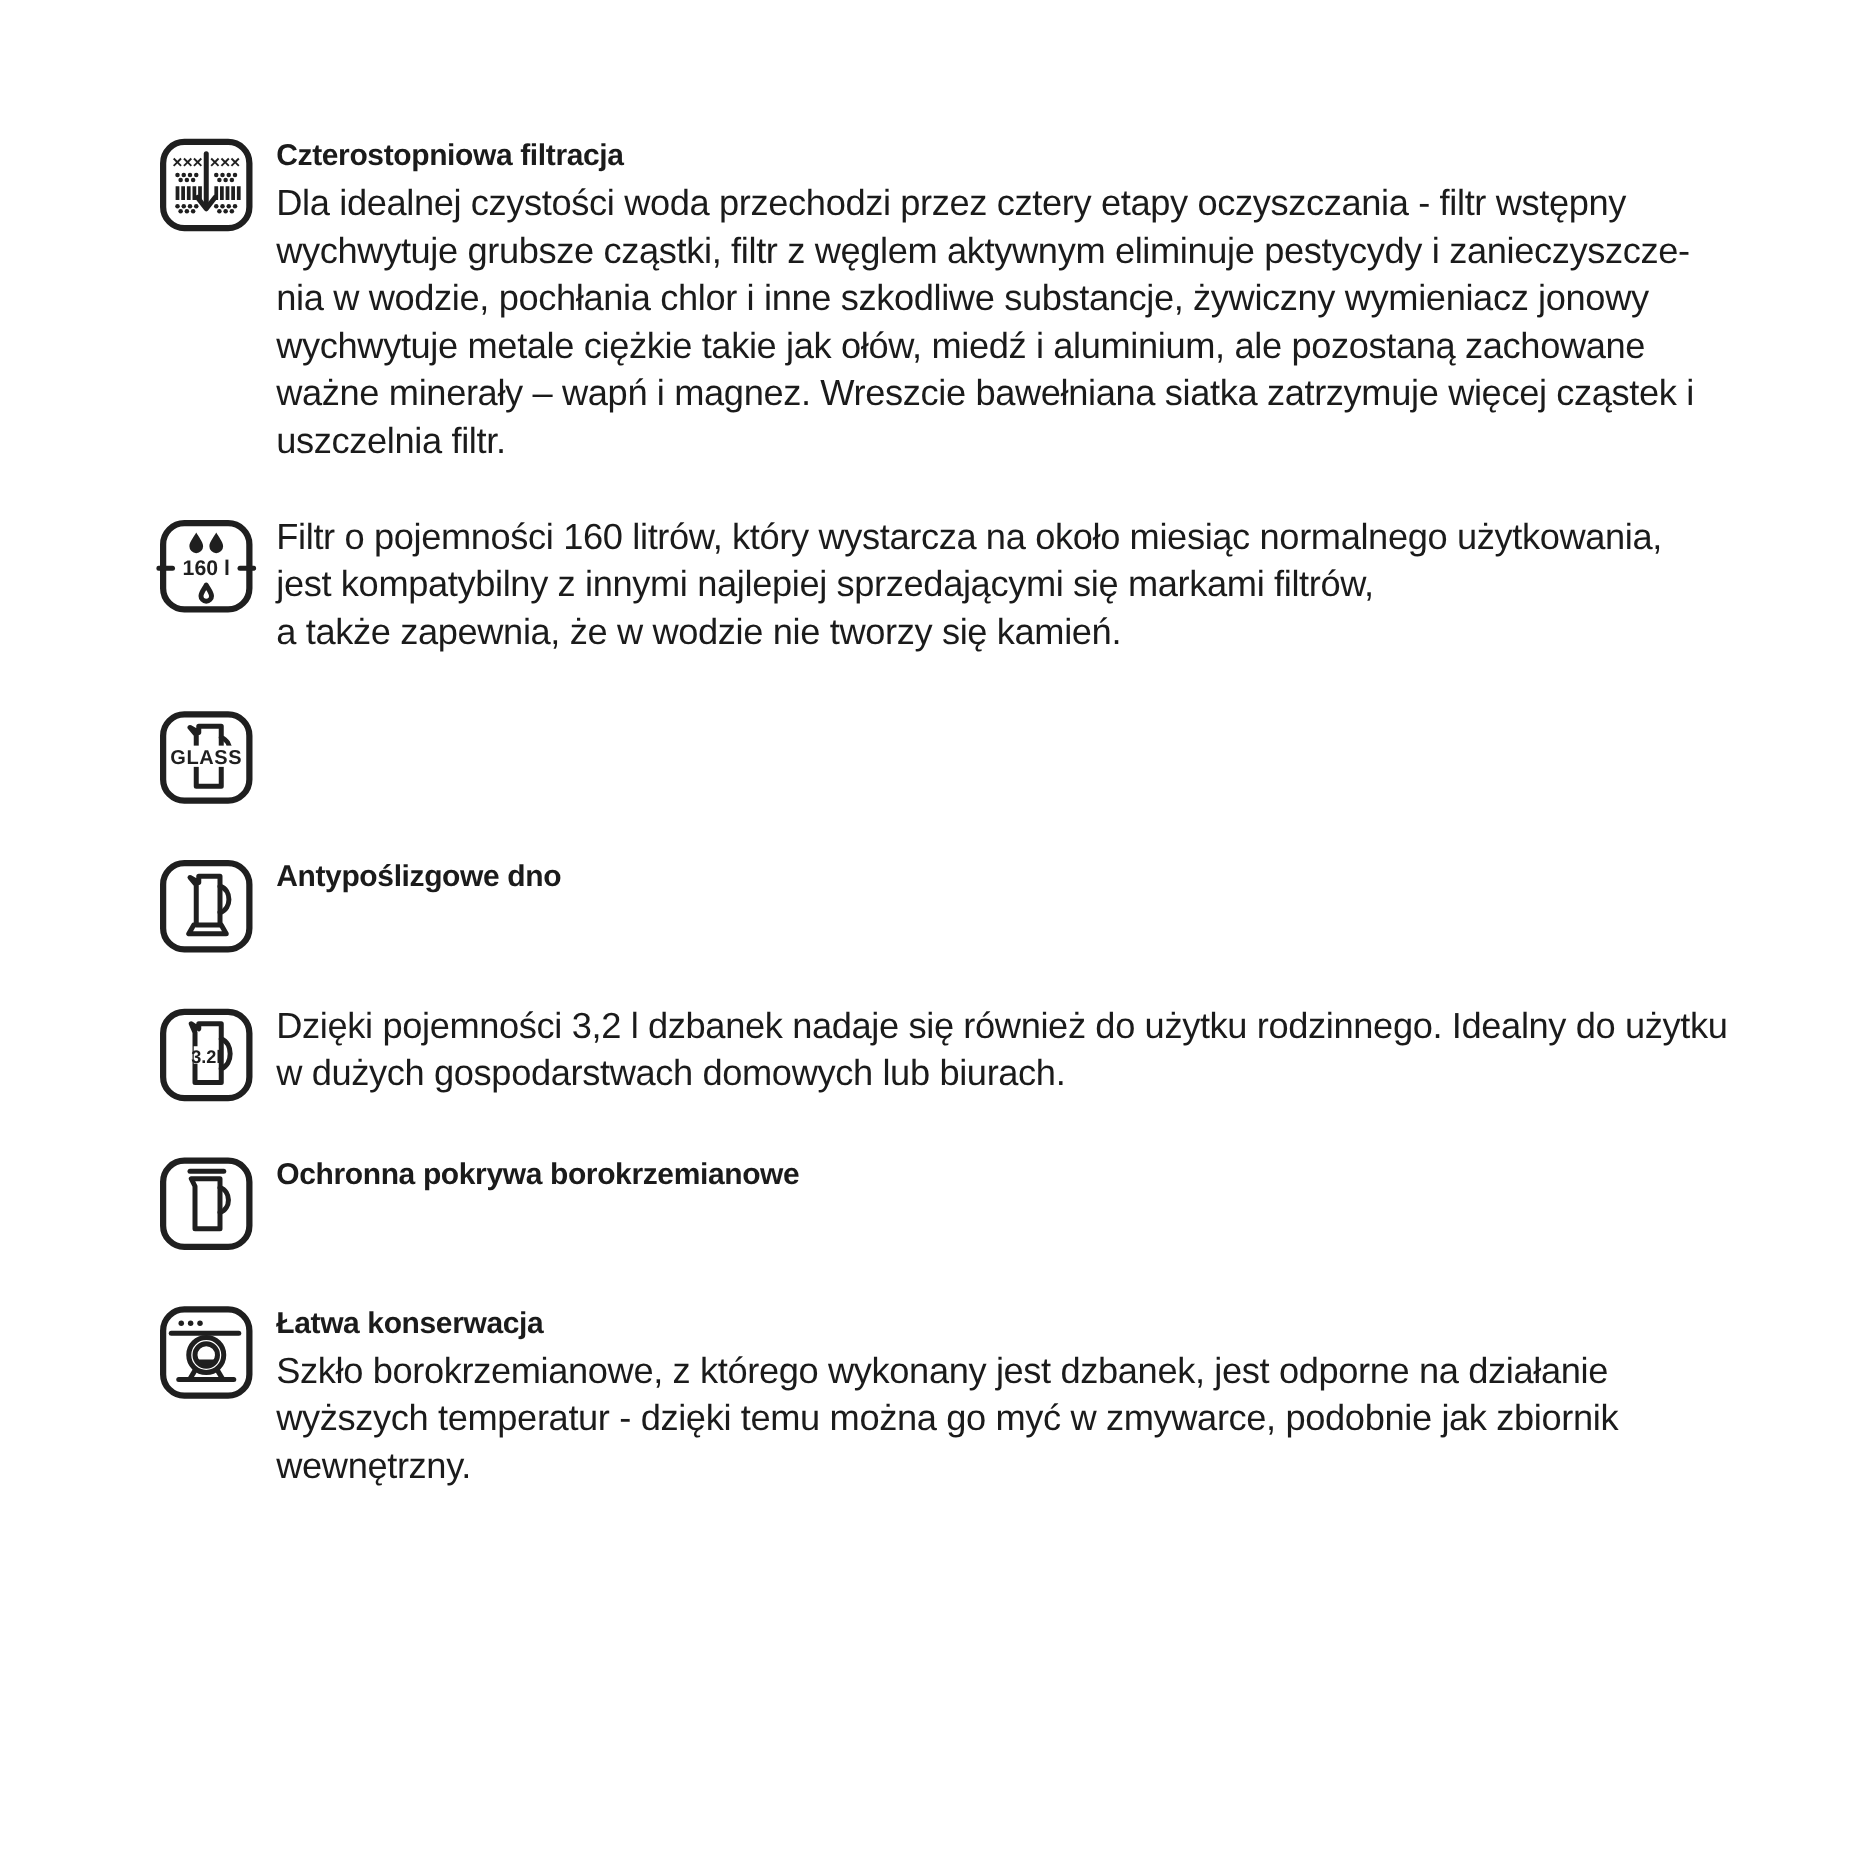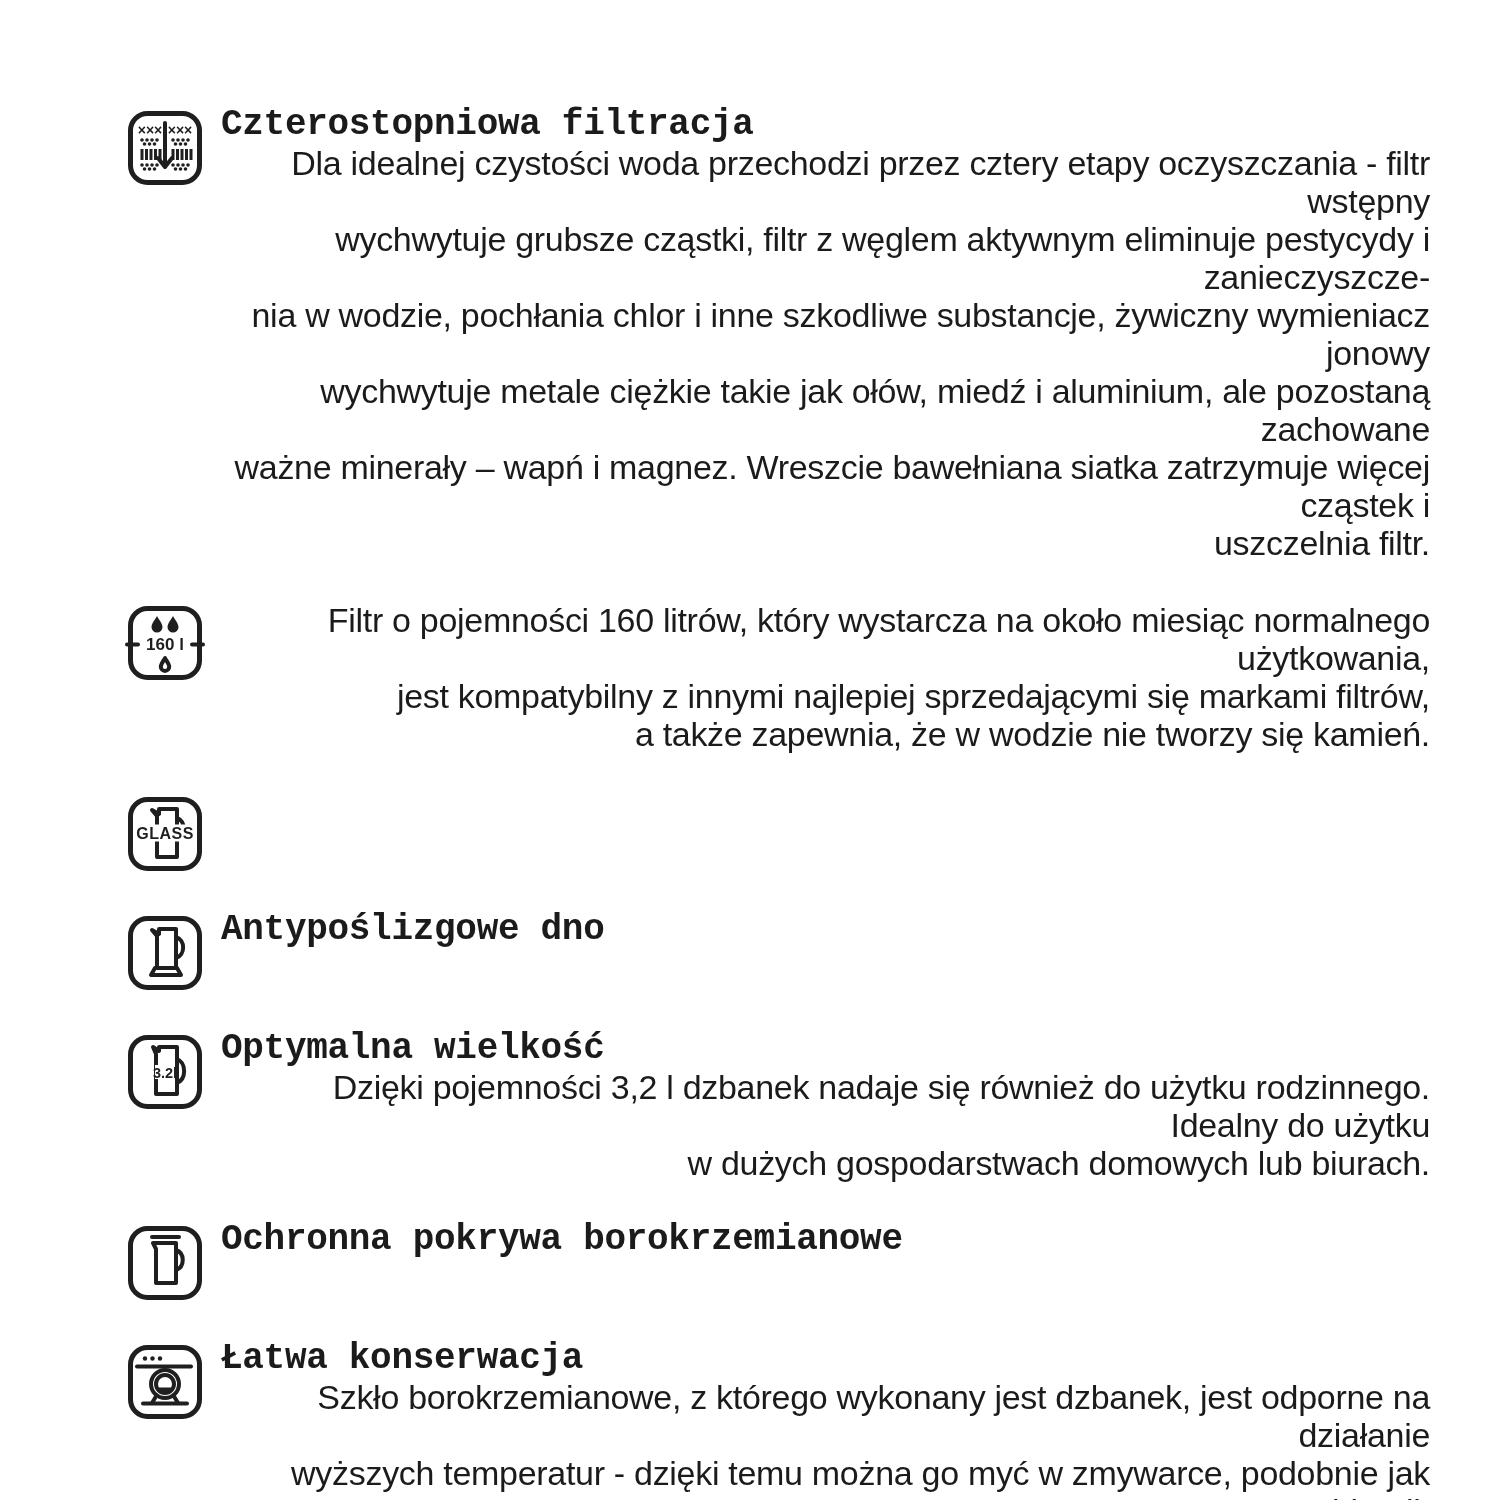--- a/index.html
+++ b/index.html
@@ -30,35 +30,33 @@
     margin-right: 16px;
     position: relative;
     top: 2px;
   }
   .feature-icon svg { display: block; }
   .feature-text {
     flex: 1 1 auto;
     max-width: 1210px;
   }
   .feature-title {
-    font-size: 36px;
+    font-size: 24px;
     font-weight: 700;
     line-height: 38px;
     letter-spacing: -0.3px;
     margin: 0;
-    font-family: Liberation Mono, monospace;
   }
   .feature-description {
-    font-size: 34px;
+    font-size: 29px;
     font-weight: 400;
     line-height: 38px;
     letter-spacing: -0.3px;
     margin: 0;
     white-space: pre-line;
-    text-align: right;
   }
   .icon-stroke { stroke: #1f1f1f; fill: none; stroke-width: 4; stroke-linecap: round; stroke-linejoin: round; }
   .icon-border { stroke: #1f1f1f; fill: none; stroke-width: 5; }
   .icon-fill { fill: #1f1f1f; stroke: none; }
   .icon-label { fill: #1f1f1f; font-family: "Liberation Sans", sans-serif; font-weight: 700; }
 </style>
 </head>
 <body>
 
 <div class="content">
@@ -175,21 +173,20 @@
     <div class="feature-icon">
       <svg viewBox="0 0 80 80" width="80" height="80" aria-hidden="true">
         <rect class="icon-border" x="5.5" y="5.5" width="69" height="69" rx="17"></rect>
         <path class="icon-stroke" d="M34 15 H52 V62 H31 V22 L28 15 L34 19 Z"></path>
         <path class="icon-stroke" d="M52 27 C61.5 31 61.5 47 52 51"></path>
         <rect x="30" y="33" width="18" height="14" fill="#ffffff" stroke="none"></rect>
         <text class="icon-label" x="40" y="46" font-size="14.5" text-anchor="middle">3.2l</text>
       </svg>
     </div>
     <div class="feature-text">
-      <p class="feature-title">Optymalna wielkość</p>
       <p class="feature-description">Dzięki pojemności 3,2 l dzbanek nadaje się również do użytku rodzinnego. Idealny do użytku
 w dużych gospodarstwach domowych lub biurach.</p>
     </div>
   </div>
 
   <div class="feature-section">
     <div class="feature-icon">
       <svg viewBox="0 0 80 80" width="80" height="80" aria-hidden="true">
         <rect class="icon-border" x="5.5" y="5.5" width="69" height="69" rx="17"></rect>
         <line class="icon-stroke" x1="27" y1="14" x2="54" y2="14"></line>

